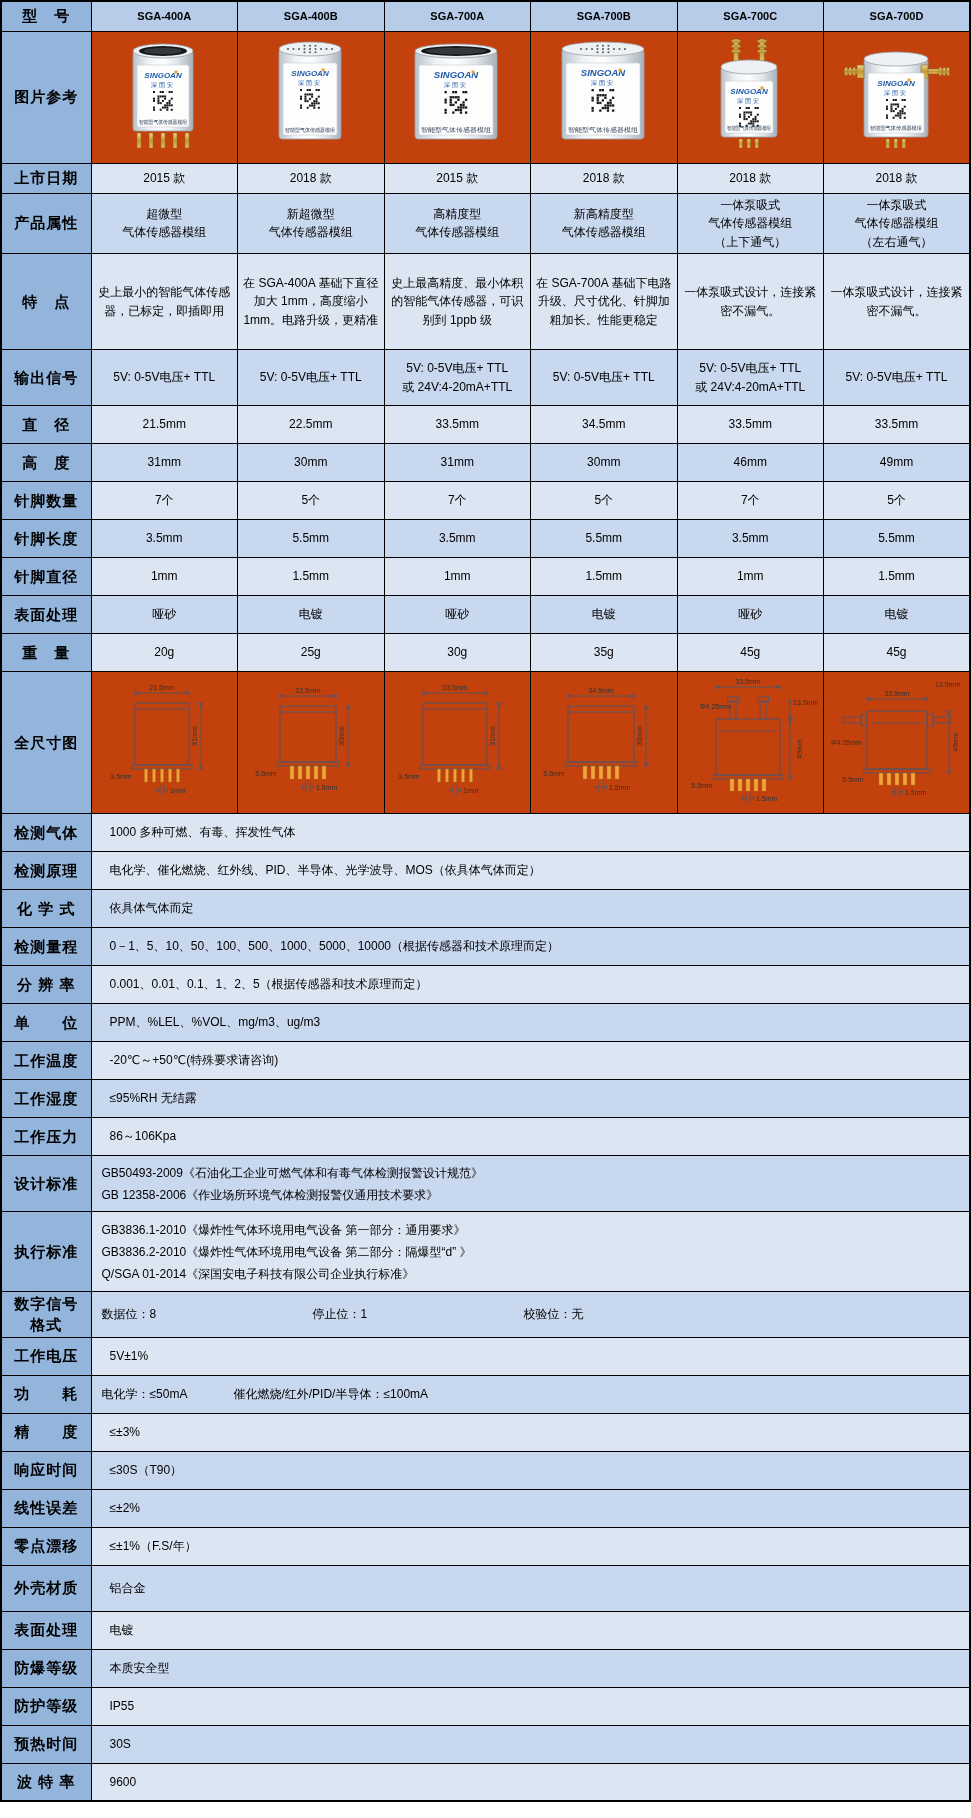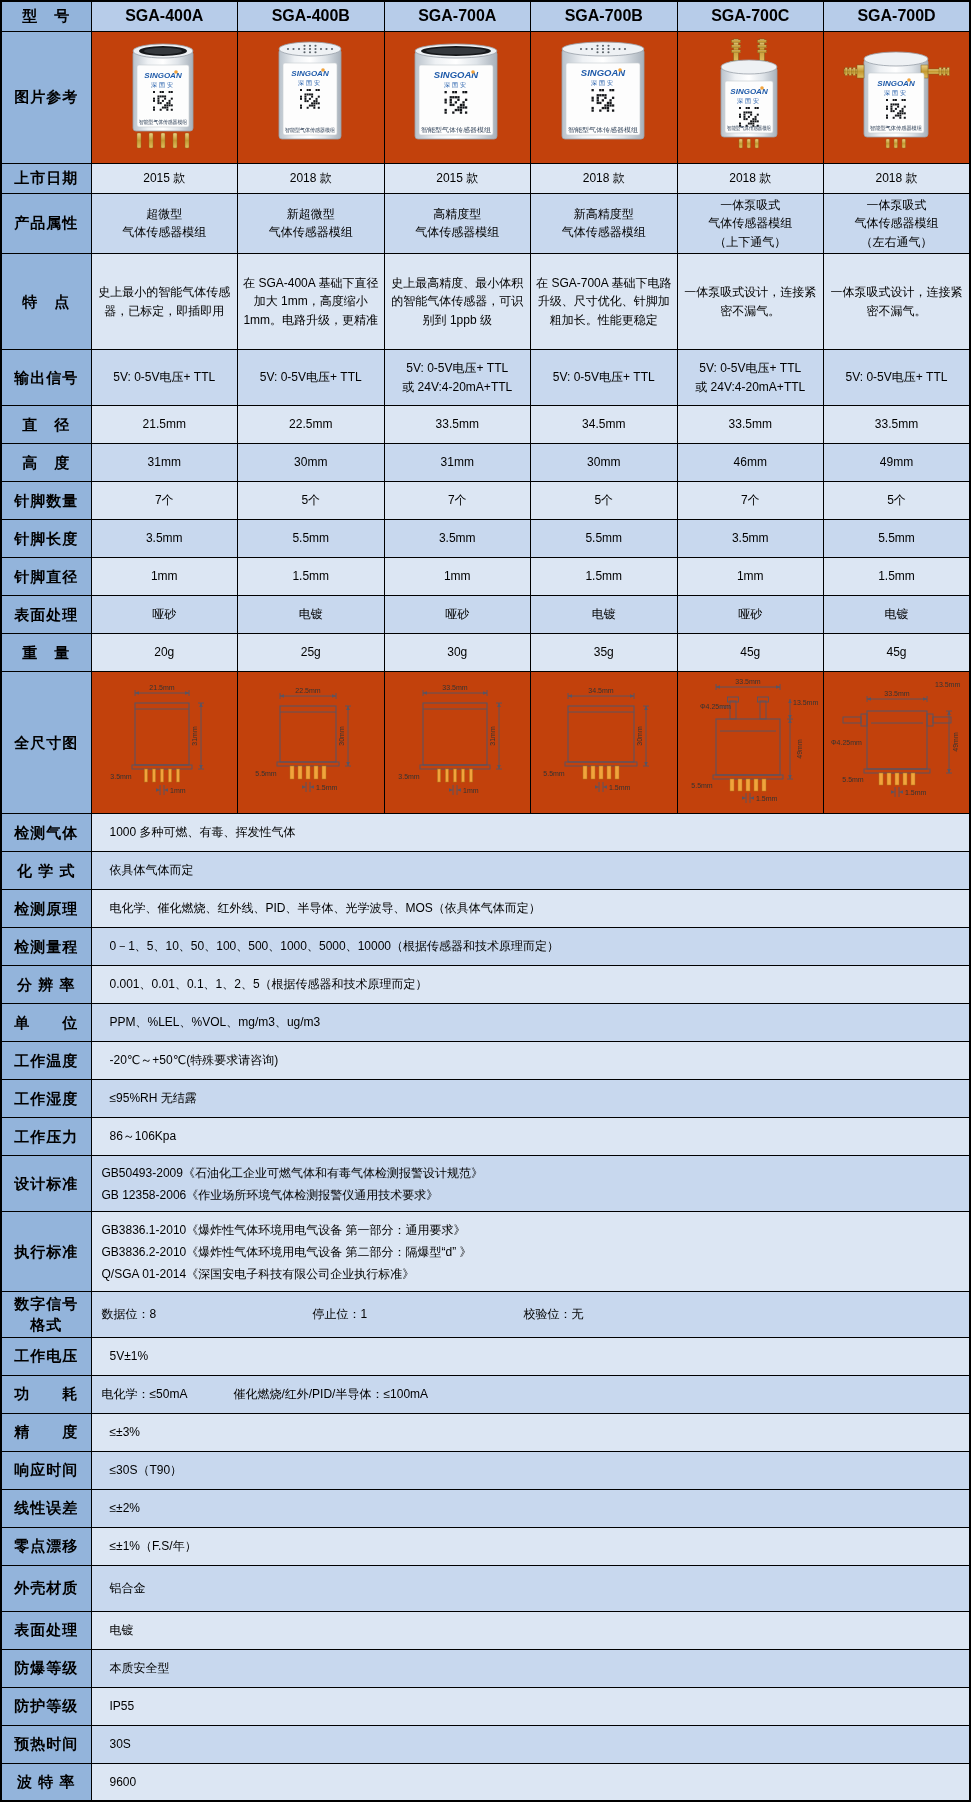--- a/index.html
+++ b/index.html
@@ -5,21 +5,21 @@
   :root{
     --label:#93B4DB; --header:#B7CCE9; --light:#DCE6F3; --dark:#C8D8EE;
     --pin:#F2A33C; --brand:#1E5AA9; --ink:#000;
   }
   html,body{margin:0;padding:0;background:#fff;}
   body{width:971px;font-family:"Liberation Sans","DejaVu Sans",sans-serif;color:var(--ink);}
   table.spec{width:971px;border-collapse:collapse;table-layout:fixed;border:2px solid #000;}
   col.c0{width:90px;}
   td{border:1px solid #000;text-align:center;vertical-align:middle;padding:2px 5px;font-size:12px;overflow:hidden;}
   td.label-cell{background:var(--label);font-weight:bold;font-size:15px;letter-spacing:1px;white-space:pre-line;line-height:1.35;}
-  td.model-cell{background:var(--header);font-weight:bold;font-size:16px;}
+  td.model-cell{background:var(--header);font-weight:bold;font-size:11px;}
   tr.light td.data-cell{background:var(--light);}
   tr.dark  td.data-cell{background:var(--dark);}
   td.img-cell{background:#c2410c;padding:1px;}
   .cell-text{white-space:pre-line;line-height:1.55;}
   .cell-text.left{text-align:left;padding-left:8px;}
   td.full{text-align:left;padding-left:10px;}
   td.full .line{line-height:1.85;font-size:12px;}
   .segwrap{display:flex;align-items:center;}
   .segwrap .seg{margin-right:46px;}
   .segwrap.wide .seg{min-width:165px;margin-right:46px;}
@@ -825,30 +825,30 @@
               <polygon points="70,119 74,117.2 74,120.8" fill="#556"></polygon>
               <text x="76" y="122" font-size="7" fill="#333" text-anchor="start">1.5mm</text>
             </svg></td>
         </tr>
         <tr class="row light" style="height: 38px;">
           <td class="label-cell">检测气体</td>
           <td class="data-cell full" colspan="6">
             <div class="cell-text left">1000 多种可燃、有毒、挥发性气体</div>
           </td>
         </tr>
+        <tr class="row light" style="height: 38px;">
+          <td class="label-cell">检测原理</td>
+          <td class="data-cell full" colspan="6">
+            <div class="cell-text left">电化学、催化燃烧、红外线、PID、半导体、光学波导、MOS（依具体气体而定）</div>
+          </td>
+        </tr>
         <tr class="row dark" style="height: 38px;">
           <td class="label-cell">化 学 式</td>
           <td class="data-cell full" colspan="6">
             <div class="cell-text left">依具体气体而定</div>
-          </td>
-        </tr>
-        <tr class="row light" style="height: 38px;">
-          <td class="label-cell">检测原理</td>
-          <td class="data-cell full" colspan="6">
-            <div class="cell-text left">电化学、催化燃烧、红外线、PID、半导体、光学波导、MOS（依具体气体而定）</div>
           </td>
         </tr>
         <tr class="row dark" style="height: 38px;">
           <td class="label-cell">检测量程</td>
           <td class="data-cell full" colspan="6">
             <div class="cell-text left">0－1、5、10、50、100、500、1000、5000、10000（根据传感器和技术原理而定）</div>
           </td>
         </tr>
         <tr class="row light" style="height: 38px;">
           <td class="label-cell">分 辨 率</td>

